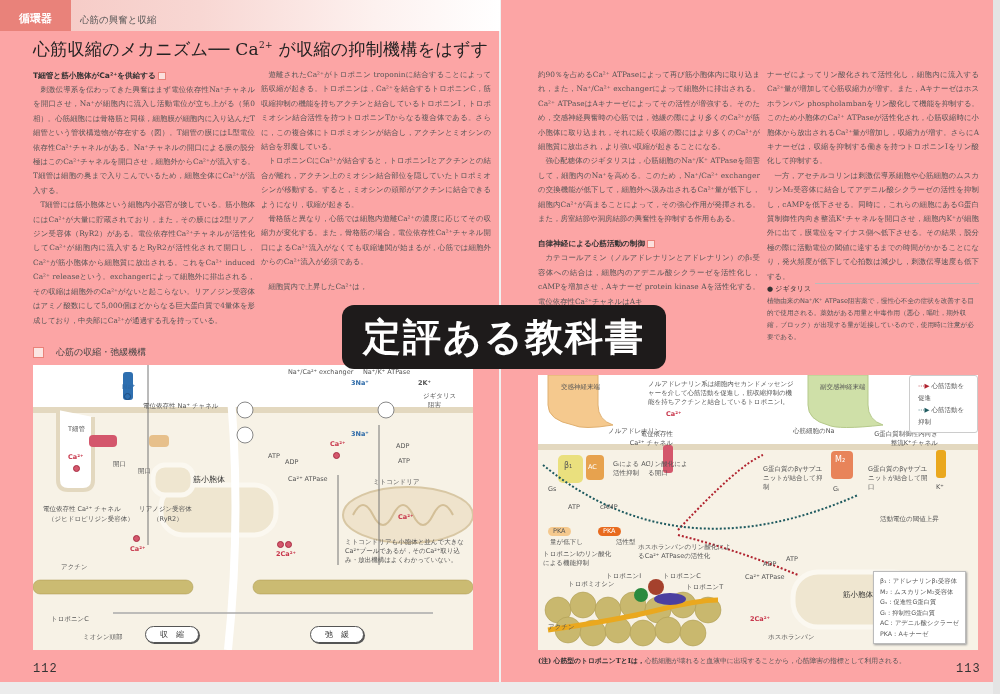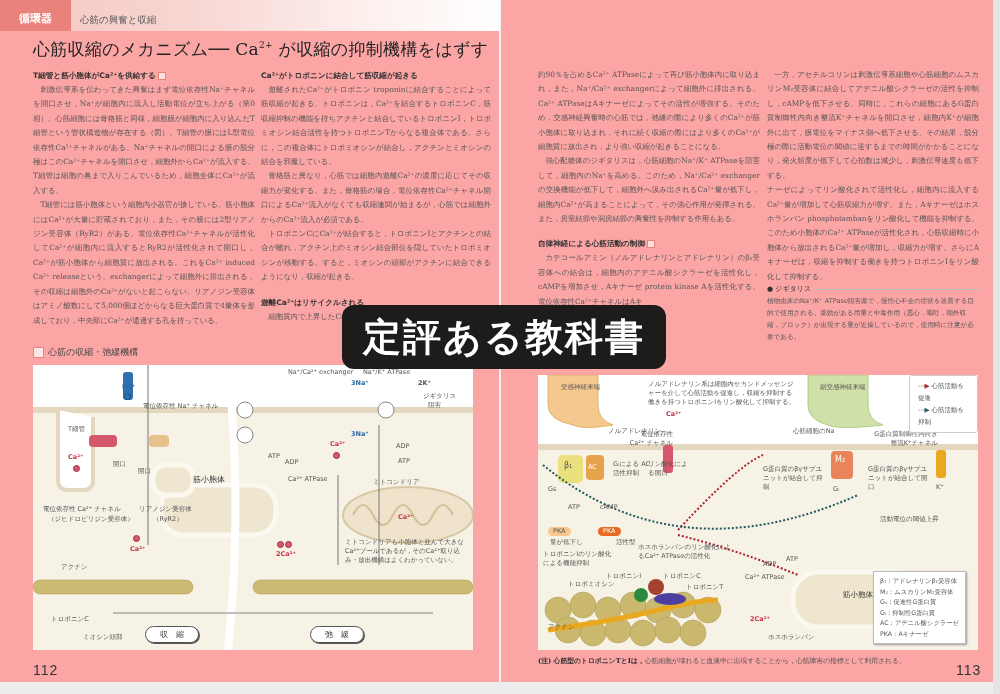--- a/index.html
+++ b/index.html
@@ -10,34 +10,34 @@
 .header{position:absolute;left:0;top:0;width:500px;height:31px;background:linear-gradient(90deg,#f5c6c1 0%,#f8d7d3 40%,#fdf1ef 75%,#fff 100%)}
 .hdr-tag{position:absolute;left:0;top:0;width:71px;height:31px;background:#e9827a;color:#fff;font-family:"DejaVu Sans",sans-serif;font-weight:bold;font-size:11px;display:flex;align-items:center;justify-content:center;padding-top:6px}
 .hdr-sub{position:absolute;left:80px;top:14px;font-family:Liberation Serif, serif;font-size:9.5px;color:#555}
 .title{position:absolute;left:33px;top:38px;font-size:17px;color:#222;letter-spacing:.3px}
 .title sup{font-size:9px}
 .col{position:absolute;font-size:7.4px;line-height:14.4px;color:#555;text-align:justify}
 .col p{text-indent:1em}
 .col h4{font-family:"DejaVu Sans",sans-serif;font-size:7.6px;color:#333;font-weight:bold;text-indent:0;line-height:15px}
 .col .gap{height:10px}
 .mark{display:inline-block;width:8px;height:8px;border:1px solid #e9827a;background:#fbe0dd;vertical-align:middle;margin-left:2px}
-.fig-title{position:absolute;left:33px;top:346px;font-family:"DejaVu Sans",sans-serif;font-size:9px;color:#444;display:flex;align-items:center;gap:4px}
+.fig-title{position:absolute;left:33px;top:346px;font-family:"DejaVu Sans",sans-serif;font-size:9px;color:#444;display:flex;align-items:center;gap:12px}
 .fig-icon{width:11px;height:11px;border:1px solid #e9827a;background:#fbe6e3}
 .fig{position:absolute;background:#f7f2e6;overflow:hidden}
 .lbl{position:absolute;font-family:"DejaVu Sans",sans-serif;font-size:6.5px;color:#555;white-space:nowrap;line-height:9px}
 .lbl.red{color:#c8374c;font-weight:bold}
 .lbl.blue{color:#2d6aa8;font-weight:bold}
 .pill{position:absolute;border:1px solid #555;border-radius:10px;background:#fff;font-family:"DejaVu Sans",sans-serif;font-size:8px;padding:2px 14px;color:#333;box-shadow:1px 1px 0 #555}
 .ion{position:absolute;width:7px;height:7px;border-radius:50%;background:#d4576c;border:1px solid #a82d43}
-.pagenum{position:absolute;font-family:Liberation Sans, sans-serif;font-size:14px;color:#333;letter-spacing:1px}
+.pagenum{position:absolute;font-family:Liberation Mono, monospace;font-size:12px;color:#333;letter-spacing:1px}
 .note{position:absolute;left:538px;top:656px;font-size:6.8px;color:#555}
 .note b{color:#333}
 .banner{position:absolute;left:342px;top:305px;width:324px;height:64px;background:#1e1b1b;border-radius:12px;color:#fff;font-family:"DejaVu Sans",sans-serif;font-weight:bold;font-size:38px;display:flex;align-items:center;justify-content:center;letter-spacing:2px}
 .sidebox{position:absolute;left:767px;top:283px;width:212px;font-family:"DejaVu Sans",sans-serif;font-size:6.6px;line-height:12px;color:#555}
-.sidebox .hd{display:flex;align-items:center;gap:4px;color:#333;font-size:7px}
+.sidebox .hd{display:flex;align-items:flex-start;gap:4px;color:#333;font-size:7px}
 .sidebox .hd .rule{flex:1;border-top:1px solid #bbb}
 .legend{position:absolute;background:#fff;border:1px solid #ccc;border-radius:3px;font-family:"DejaVu Sans",sans-serif;font-size:6.5px;color:#555;padding:4px 8px;line-height:12px}
 .abbr{position:absolute;background:#fff;border:1px solid #bbb;box-shadow:1px 1px 2px #999;font-family:"DejaVu Sans",sans-serif;font-size:6.3px;color:#555;padding:4px 6px;line-height:10.5px}
 </style>
 </head>
 <body>
 
 <div class="spread">
   <div class="gutter"></div>
 
@@ -49,40 +49,38 @@
     <span>心筋収縮のメカニズム── Ca</span><sup>2+</sup><span> が収縮の抑制機構をはずす</span>
   </div>
 
   <div class="col" style="left:33px;top:68px;width:222px">
     <h4><span>T細管と筋小胞体がCa²⁺を供給する</span><span class="mark"></span></h4>
     <p>刺激伝導系を伝わってきた興奮はまず電位依存性Na⁺チャネルを開口させ，Na⁺が細胞内に流入し活動電位が立ち上がる（第0相）。心筋細胞には骨格筋と同様，細胞膜が細胞内に入り込んだT細管という管状構造物が存在する（図）。T細管の膜にはL型電位依存性Ca²⁺チャネルがある。Na⁺チャネルの開口による膜の脱分極はこのCa²⁺チャネルを開口させ，細胞外からCa²⁺が流入する。T細管は細胞の奥まで入りこんでいるため，細胞全体にCa²⁺が流入する。</p>
     <p>T細管には筋小胞体という細胞内小器官が接している。筋小胞体にはCa²⁺が大量に貯蔵されており，また，その膜には2型リアノジン受容体（RyR2）がある。電位依存性Ca²⁺チャネルが活性化してCa²⁺が細胞内に流入するとRyR2が活性化されて開口し，Ca²⁺が筋小胞体から細胞質に放出される。これをCa²⁺ induced Ca²⁺ releaseという。exchangerによって細胞外に排出される，その収縮は細胞外のCa²⁺がないと起こらない。リアノジン受容体はアミノ酸数にして5,000個ほどからなる巨大蛋白質で4量体を形成しており，中央部にCa²⁺が通過する孔を持っている。</p>
   </div>
 
   <div class="col" style="left:261px;top:68px;width:230px">
-    <h4>Ca²⁺がトロポニンに結合して筋収縮が起きる</h4>
     <p>遊離されたCa²⁺がトロポニン troponinに結合することによって筋収縮が起きる。トロポニンは，Ca²⁺を結合するトロポニンC，筋収縮抑制の機能を持ちアクチンと結合しているトロポニンI，トロポミオシン結合活性を持つトロポニンTからなる複合体である。さらに，この複合体にトロポミオシンが結合し，アクチンとミオシンの結合を邪魔している。</p>
+    <p>トロポニンCにCa²⁺が結合すると，トロポニンIとアクチンとの結合が離れ，アクチン上のミオシン結合部位を隠していたトロポミオシンが移動する。すると，ミオシンの頭部がアクチンに結合できるようになり，収縮が起きる。</p>
     <p>骨格筋と異なり，心筋では細胞内遊離Ca²⁺の濃度に応じてその収縮力が変化する。また，骨格筋の場合，電位依存性Ca²⁺チャネル開口によるCa²⁺流入がなくても収縮連関が始まるが，心筋では細胞外からのCa²⁺流入が必須である。</p>
-    <p>トロポニンCにCa²⁺が結合すると，トロポニンIとアクチンとの結合が離れ，アクチン上のミオシン結合部位を隠していたトロポミオシンが移動する。すると，ミオシンの頭部がアクチンに結合できるようになり，収縮が起きる。</p>
     <div class="gap"></div>
-    <h4>遊離Ca²⁺はリサイクルされる</h4>
     <p>細胞質内で上昇したCa²⁺は，</p>
   </div>
 
   <div class="col" style="left:538px;top:68px;width:222px">
     <p style="text-indent:0">約90％を占めるCa²⁺ ATPaseによって再び筋小胞体内に取り込まれ，また，Na⁺/Ca²⁺ exchangerによって細胞外に排出される。Ca²⁺ ATPaseはAキナーゼによってその活性が増強する。そのため，交感神経興奮時の心筋では，弛緩の際により多くのCa²⁺が筋小胞体に取り込まれ，それに続く収縮の際にはより多くのCa²⁺が細胞質に放出され，より強い収縮が起きることになる。</p>
     <p>強心配糖体のジギタリスは，心筋細胞のNa⁺/K⁺ ATPaseを阻害して，細胞内のNa⁺を高める。このため，Na⁺/Ca²⁺ exchangerの交換機能が低下して，細胞外へ汲み出されるCa²⁺量が低下し，細胞内Ca²⁺が高まることによって，その強心作用が発揮される。また，房室結節や洞房結節の興奮性を抑制する作用もある。</p>
     <div class="gap"></div>
     <h4><span>自律神経による心筋活動の制御</span><span class="mark"></span></h4>
     <p>カテコールアミン（ノルアドレナリンとアドレナリン）のβ₁受容体への結合は，細胞内のアデニル酸シクラーゼを活性化し，cAMPを増加させ，Aキナーゼ protein kinase Aを活性化する。電位依存性Ca²⁺チャネルはAキ</p>
   </div>
 
   <div class="col" style="left:767px;top:68px;width:212px">
+    <p style="text-indent:0">ナーゼによってリン酸化されて活性化し，細胞内に流入するCa²⁺量が増加して心筋収縮力が増す。また，Aキナーゼはホスホランバン phospholambanをリン酸化して機能を抑制する。このため小胞体のCa²⁺ ATPaseが活性化され，心筋収縮時に小胞体から放出されるCa²⁺量が増加し，収縮力が増す。さらにAキナーゼは，収縮を抑制する働きを持つトロポニンIをリン酸化して抑制する。</p>
     <p>一方，アセチルコリンは刺激伝導系細胞や心筋細胞のムスカリンM₂受容体に結合してアデニル酸シクラーゼの活性を抑制し，cAMPを低下させる。同時に，これらの細胞にあるG蛋白質制御性内向き整流K⁺チャネルを開口させ，細胞内K⁺が細胞外に出て，膜電位をマイナス側へ低下させる。その結果，脱分極の際に活動電位の閾値に達するまでの時間がかかることになり，発火頻度が低下して心拍数は減少し，刺激伝導速度も低下する。</p>
-    <p style="text-indent:0">ナーゼによってリン酸化されて活性化し，細胞内に流入するCa²⁺量が増加して心筋収縮力が増す。また，Aキナーゼはホスホランバン phospholambanをリン酸化して機能を抑制する。このため小胞体のCa²⁺ ATPaseが活性化され，心筋収縮時に小胞体から放出されるCa²⁺量が増加し，収縮力が増す。さらにAキナーゼは，収縮を抑制する働きを持つトロポニンIをリン酸化して抑制する。</p>
   </div>
 
   <div class="sidebox">
     <div class="hd">
         <span>● ジギタリス</span>
         <span class="rule"></span>
       </div>
     <div>植物由来のNa⁺/K⁺ ATPase阻害薬で，慢性心不全の症状を改善する目的で使用される。薬効がある用量と中毒作用（悪心，嘔吐，期外収縮，ブロック）が出現する量が近接しているので，使用時に注意が必要である。</div>
   </div>
 
@@ -185,21 +183,21 @@
           <circle cx="130" cy="255" r="13"></circle>
           <circle cx="155" cy="258" r="13"></circle>
       </g>
       <path d="M10,255 Q80,245 120,235 T180,225" stroke="#eaa81e" stroke-width="5" fill="none"></path>
       <circle cx="103" cy="220" r="7" fill="#2a8a3e"></circle>
       <circle cx="118" cy="212" r="8" fill="#a5412d"></circle>
       <ellipse cx="132" cy="224" rx="16" ry="6" fill="#4b3fa0"></ellipse>
     </svg>
     <div class="lbl" style="left:23px;top:8px">交感神経末端</div>
     <div class="lbl" style="left:70px;top:52px">ノルアドレナリン</div>
-    <div class="lbl" style="left:110px;top:5px;white-space:normal;width:150px">ノルアドレナリン系は細胞内セカンドメッセンジャーを介して心筋活動を促進し，収縮を抑制する働きを持つトロポニンIをリン酸化して抑制する。</div>
+    <div class="lbl" style="left:110px;top:5px;white-space:normal;width:150px">ノルアドレナリン系は細胞内セカンドメッセンジャーを介して心筋活動を促進し，筋収縮抑制の機能を持ちアクチンと結合しているトロポニンI。</div>
     <div class="lbl red" style="left:128px;top:35px">Ca²⁺</div>
     <div class="lbl" style="left:90px;top:55px;white-space:normal;width:45px;text-align:right">電位依存性 Ca²⁺ チャネル</div>
     <div class="lbl" style="left:26px;top:86px;font-size:8px">β₁</div>
     <div class="lbl" style="left:50px;top:88px;color:#fff">AC</div>
     <div class="lbl" style="left:10px;top:110px">Gs</div>
     <div class="lbl" style="left:75px;top:85px;white-space:normal;width:40px">Gᵢによる AC活性抑制</div>
     <div class="lbl" style="left:110px;top:85px;white-space:normal;width:40px">リン酸化による開口</div>
     <div class="lbl" style="left:30px;top:128px">ATP</div>
     <div class="lbl" style="left:62px;top:128px">cAMP</div>
     <div class="lbl" style="left:10px;top:152px;background:#f5c98e;border-radius:6px;padding:0 5px">PKA</div>

